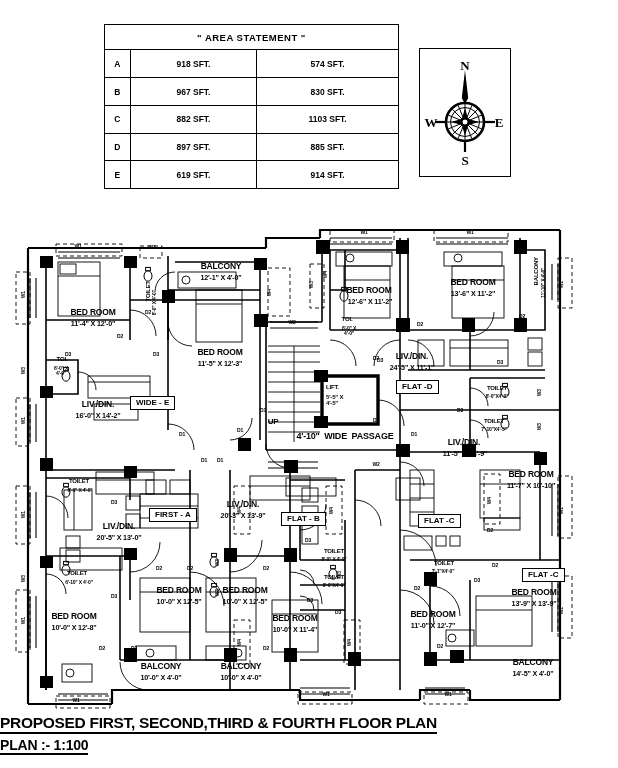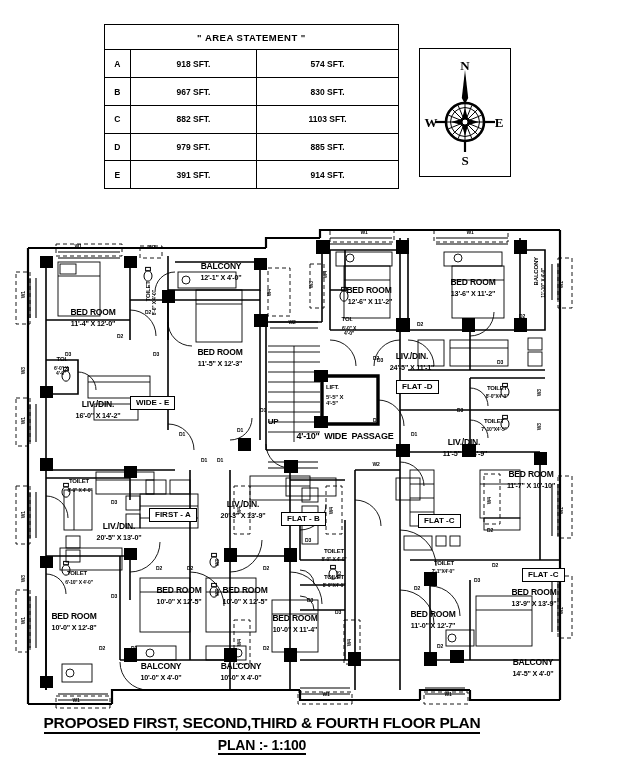--- a/index.html
+++ b/index.html
@@ -18,21 +18,21 @@
   .vert{transform-origin:50% 50%;}
   
   #areaTable{position:absolute;left:104px;top:24px;width:295px;height:165px;
              border:1.6px solid #000;background:#fff;border-collapse:collapse;}
   #areaTable td,#areaTable th{border:1px solid #000;text-align:center;
              font-weight:bold;font-size:8.5px;padding:0;}
   #areaTable .hdr{font-size:9.5px;letter-spacing:.5px;}
   #areaTable .colh{font-size:7.2px;letter-spacing:.2px;}
   #compassBox{position:absolute;left:419px;top:48px;width:90px;height:127px;
               border:1.3px solid #000;background:#fff;}
-  #titleWrap{position:absolute;left:0;top:714px;width:524px;text-align:center;}
+  #titleWrap{position:absolute;left:0;top:714px;width:524px;}
   #titleMain{display:inline-block;font-size:15.5px;font-weight:bold;
              border-bottom:2px solid #000;padding-bottom:0px;letter-spacing:-.3px;}
   #titleScale{display:inline-block;font-size:14px;font-weight:bold;
               border-bottom:2px solid #000;margin-top:3px;letter-spacing:-.2px;}
 </style>
 </head>
 <body>
 
 <table id="areaTable">
   <tbody>
@@ -49,26 +49,26 @@
     <td>967 SFT.</td>
     <td>830 SFT.</td>
   </tr>
   <tr>
     <td style="height:24px">C</td>
     <td>882 SFT.</td>
     <td>1103 SFT.</td>
   </tr>
   <tr>
     <td style="height:24px">D</td>
-    <td>979 SFT.</td>
+    <td>897 SFT.</td>
     <td>885 SFT.</td>
   </tr>
   <tr>
     <td style="height:24px">E</td>
-    <td>391 SFT.</td>
+    <td>619 SFT.</td>
     <td>914 SFT.</td>
   </tr>
 </tbody>
   </table>
 
 <div id="compassBox">
   <svg width="90" height="127" viewBox="0 0 90 127">
     <g transform="translate(45,73)">
       <circle r="19" fill="none" stroke="#000" stroke-width="2.6"></circle>
       <circle r="14.5" fill="none" stroke="#000" stroke-width="1"></circle>

